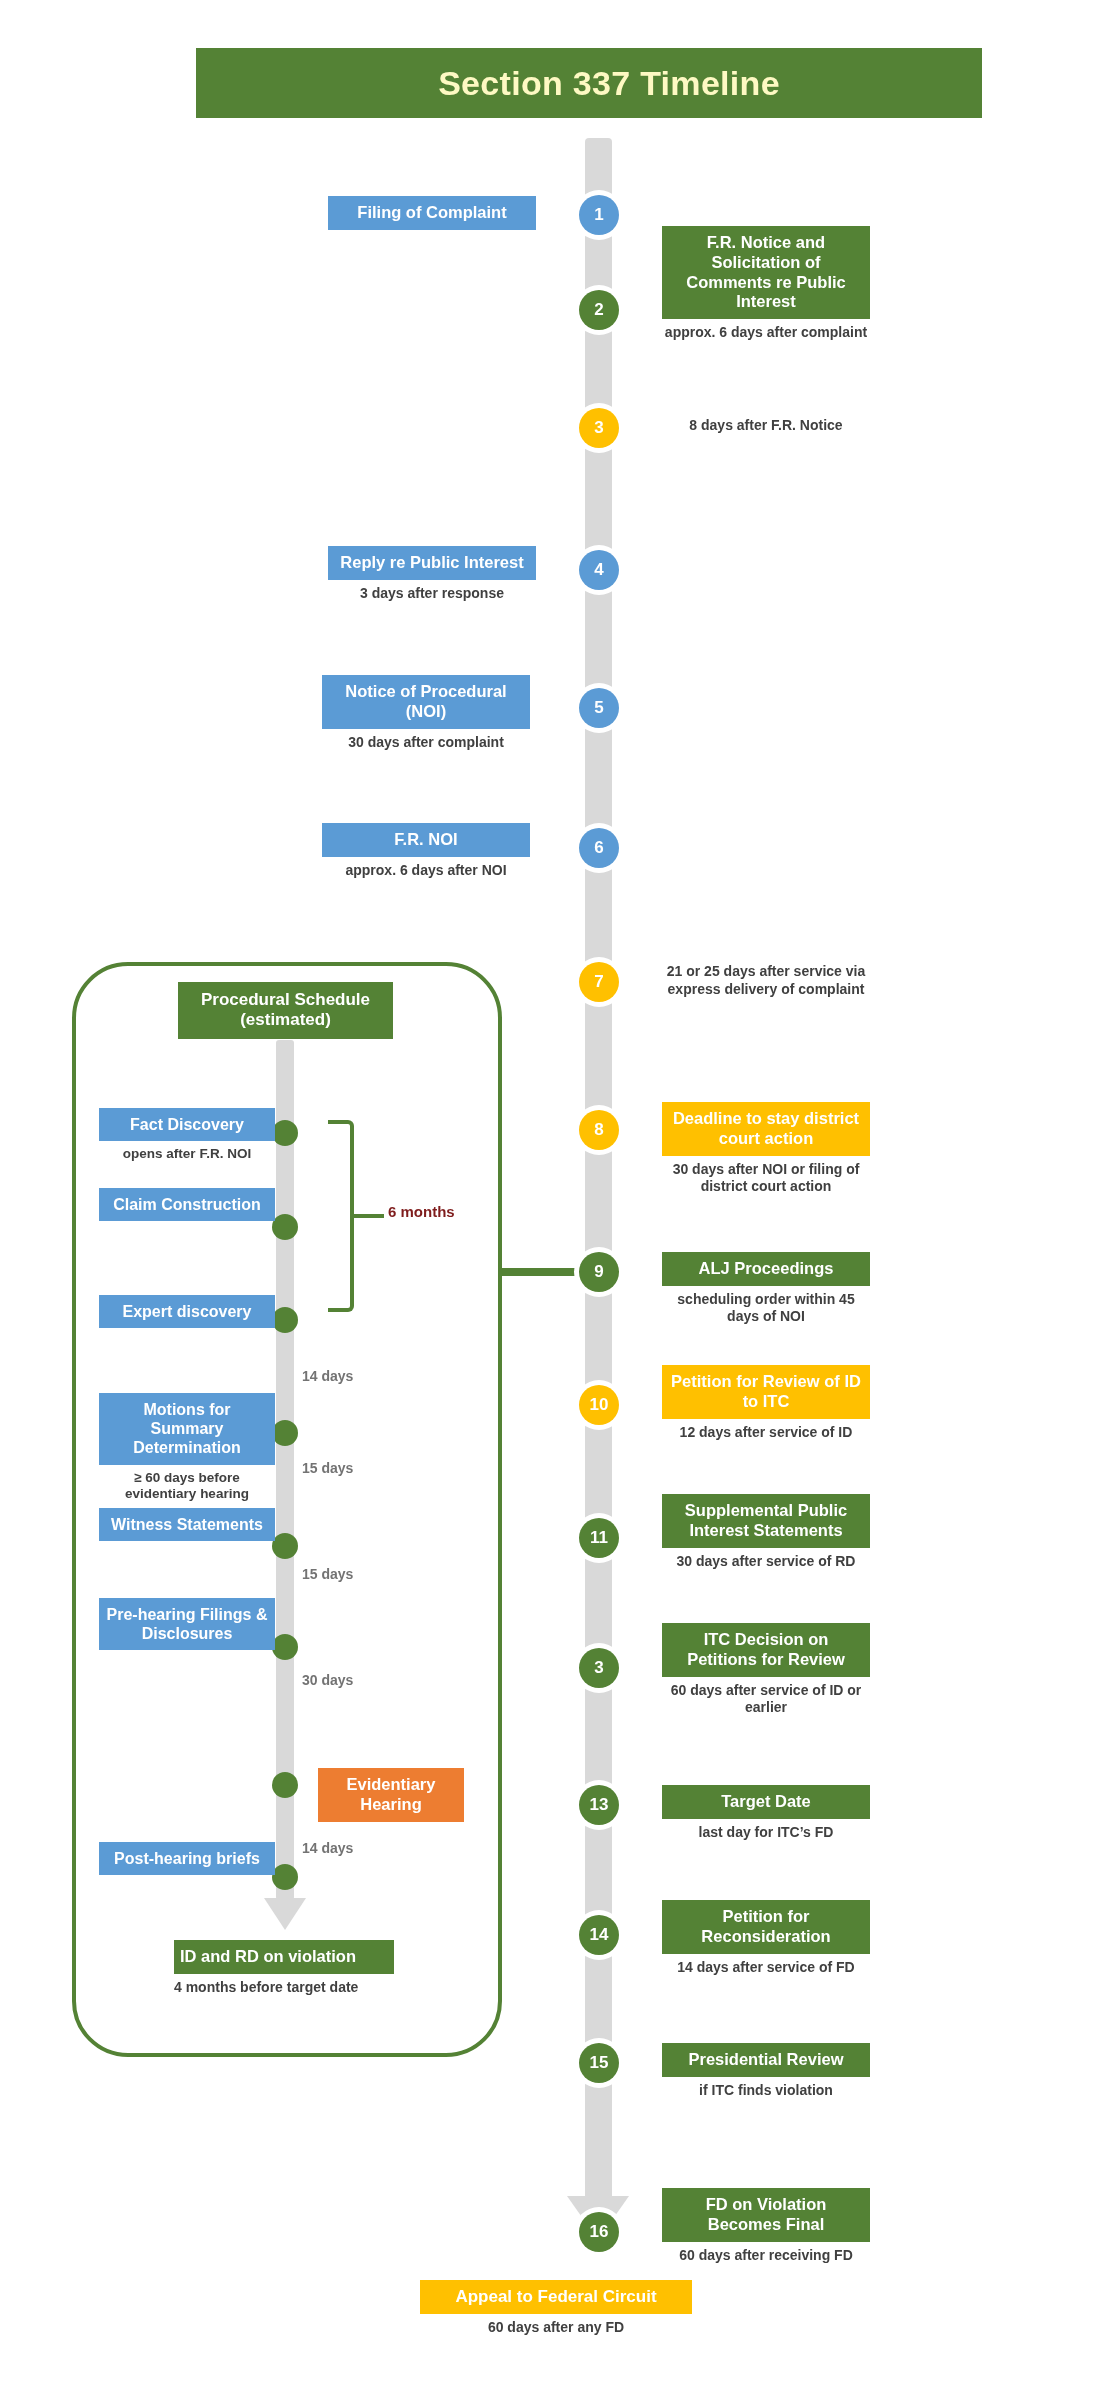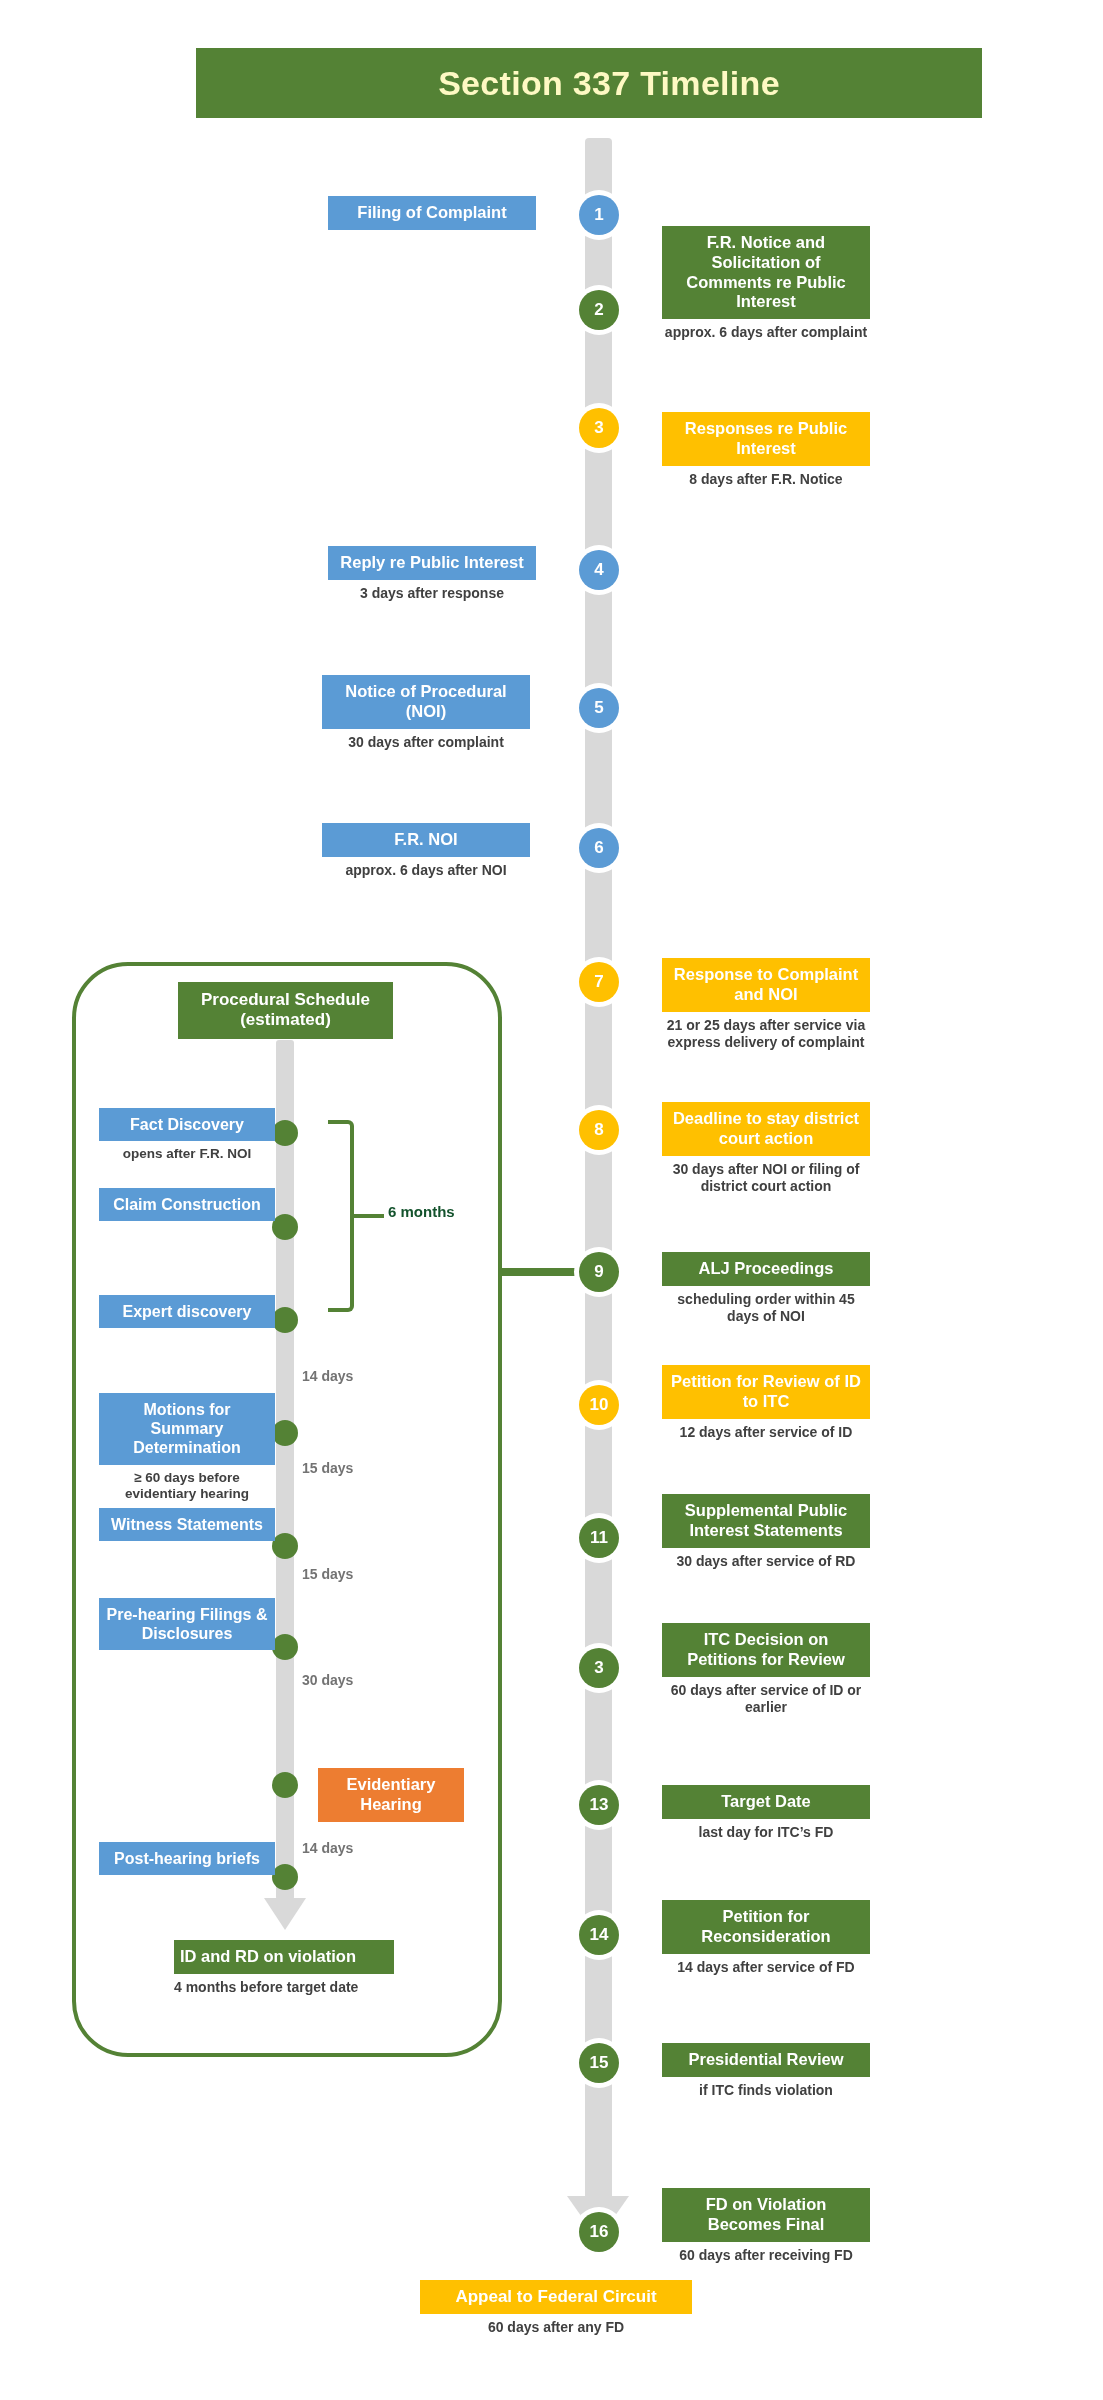--- a/index.html
+++ b/index.html
@@ -204,21 +204,21 @@
     width: 30px;
     height: 4px;
     background: #548235;
   }
   .bracket-label {
     position: absolute;
     left: 388px;
     top: 1203px;
     font-size: 15px;
     font-weight: bold;
-    color: #14532d;
+    color: #7f1d1d;
   }
 
   
   .connector {
     position: absolute;
     left: 502px;
     top: 1268px;
     width: 78px;
     height: 8px;
     background: #548235;
@@ -256,21 +256,20 @@
 </div>
 <div class="entry-right" style="top:226px">
   <div class="ebox green">F.R. Notice and Solicitation of Comments re Public Interest</div>
   <div class="enote">approx. 6 days after complaint</div>
 </div>
 
 <div class="node" style="top:403px">
   <div class="disc yellow">3</div>
 </div>
 <div class="entry-right" style="top:412px">
-  <div class="ebox yellow">Responses re Public Interest</div>
   <div class="enote">8 days after F.R. Notice</div>
 </div>
 
 <div class="node" style="top:545px">
   <div class="disc blue">4</div>
 </div>
 <div class="entry-left" style="left:328px; top:546px">
   <div class="ebox blue">Reply re Public Interest</div>
   <div class="enote">3 days after response</div>
 </div>
@@ -288,21 +287,20 @@
 </div>
 <div class="entry-left" style="left:322px; top:823px">
   <div class="ebox blue">F.R. NOI</div>
   <div class="enote">approx. 6 days after NOI</div>
 </div>
 
 <div class="node" style="top:957px">
   <div class="disc yellow">7</div>
 </div>
 <div class="entry-right" style="top:958px">
-  <div class="ebox yellow">Response to Complaint and NOI</div>
   <div class="enote">21 or 25 days after service via express delivery of complaint</div>
 </div>
 
 <div class="node" style="top:1105px">
   <div class="disc yellow">8</div>
 </div>
 <div class="entry-right" style="top:1102px">
   <div class="ebox yellow">Deadline to stay district court action</div>
   <div class="enote">30 days after NOI or filing of district court action</div>
 </div>

